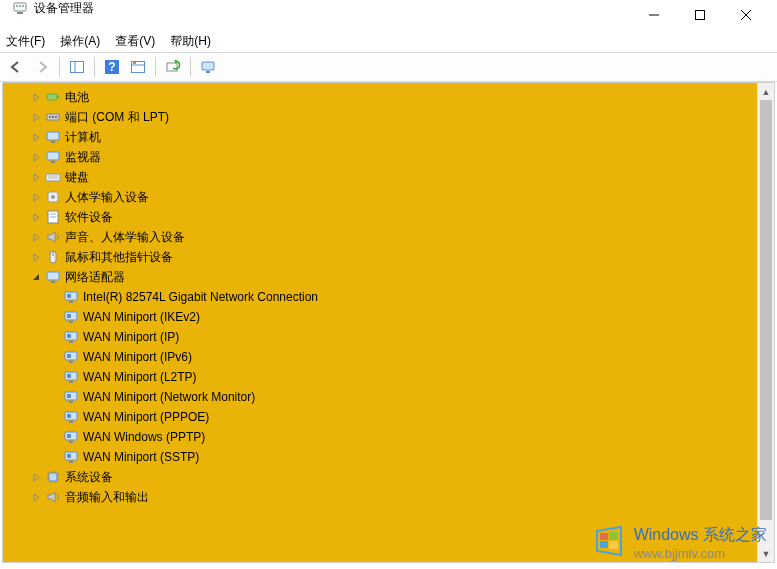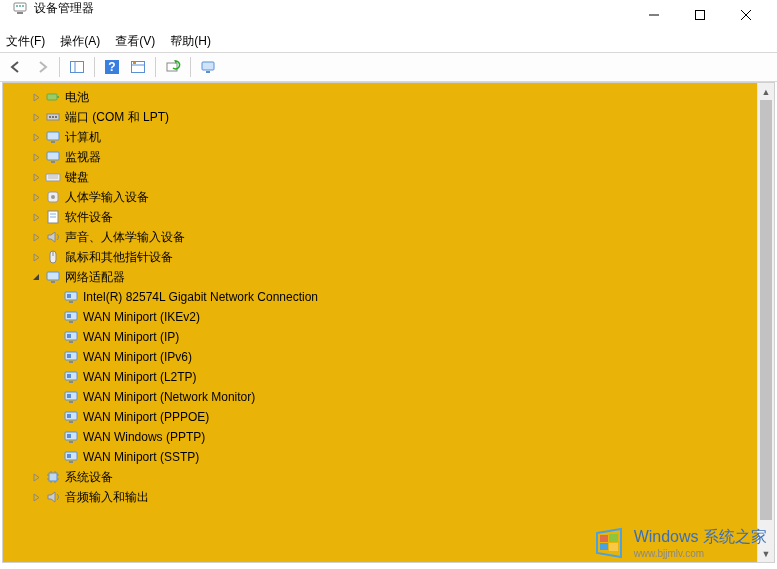--- a/index.html
+++ b/index.html
@@ -21,21 +21,21 @@
 .content { position:absolute; top:82px; left:0; right:0; bottom:0; border:1px solid #d0d0d0; margin:0 2px 6px 2px; overflow:hidden; background:#eab308; }
 .tree { padding:4px 0; overflow-y:auto; height:100%; }
 .row { display:flex; align-items:center; height:20px; white-space:nowrap; cursor:default; }
 .caret { width:14px; display:flex; align-items:center; justify-content:center; color:#666; font-size:10px; }
 .caret.open { color:#404040; }
 .dev-icon { width:16px; height:16px; margin:0 4px 0 2px; flex:none; }
 .lbl { color:#000; }
 .indent { display:inline-block; }
 
 .watermark { position:absolute; right:10px; bottom:8px; display:flex; align-items:flex-start; gap:8px; color:#3a6fb7; font-size:14px; pointer-events:none; }
-.watermark .wtxt2 { color:#888; font-size:10px; display:block; }
+.watermark .wtxt2 { color:#888; font-size:13px; display:block; }
 
 .scroll-track { position:absolute; right:0; top:0; bottom:0; width:17px; background:#f0f0f0; border-left:1px solid #e4e4e4; }
 .scroll-btn { height:17px; display:flex; align-items:center; justify-content:center; color:#606060; font-size:9px; }
 .scroll-thumb { position:absolute; left:2px; right:2px; background:#c2c2c2; }
 
 svg { display:block; }
 </style>
 </head>
 <body>
 

